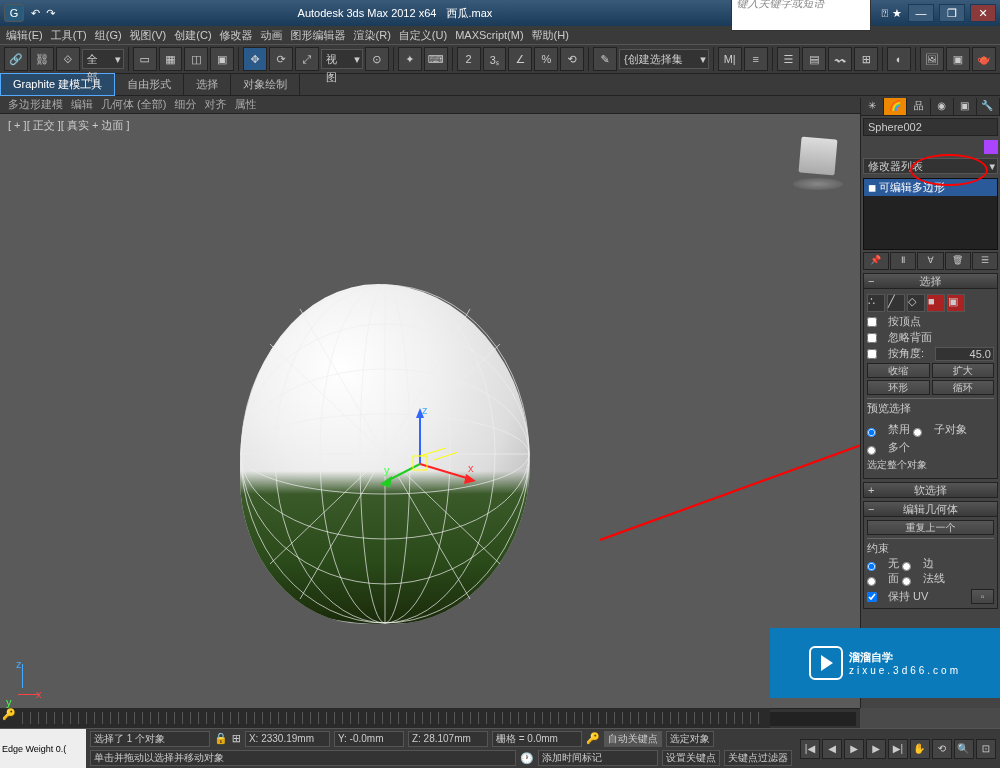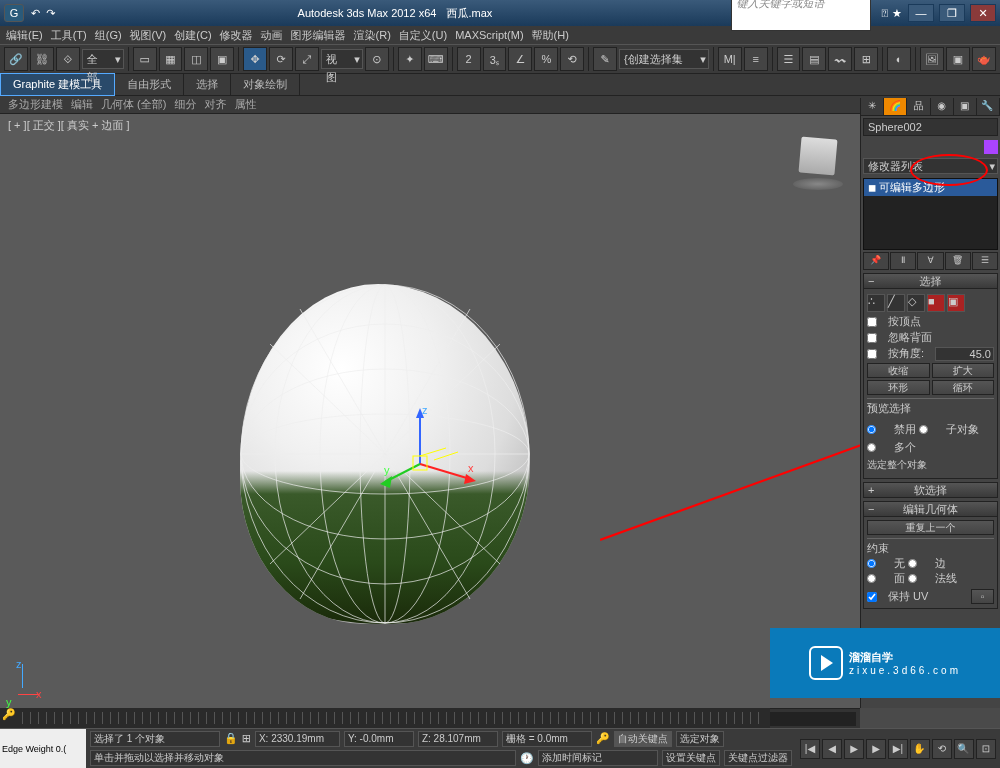--- a/index.html
+++ b/index.html
@@ -62,21 +62,21 @@
 .rollout-body{background:#444;border:1px solid #222;border-top:none;margin:0 2px;padding:3px;font-size:10px}
 .sel-icons{display:flex;gap:2px;margin:2px 0}
 .sel-icon{width:18px;height:18px;background:#333;border:1px solid #555}
 .sel-icon.red{background:#a22}
 .chk{display:flex;align-items:center;gap:11px;margin:1px 0}
 .chk input{width:10px;height:10px}
 .spin-val{flex:1;height:14px;background:#333;border:1px solid #555;padding:0 2px;text-align:right}
 .btn-row{display:flex;gap:2px;margin:2px 0}
 .sbtn{flex:1;height:15px;background:linear-gradient(#555,#444);border:1px solid #222;text-align:center;line-height:13px;font-size:10px}
 .radio-row{display:flex;gap:3px;flex-wrap:wrap}
-.radio-row label{display:flex;align-items:center;gap:18px;font-size:10px}
+.radio-row label{display:flex;align-items:flex-end;gap:12px;font-size:10px}
 .radio-row input{width:9px;height:9px}
 .link-text{text-align:left;color:#ccc;font-size:10px;margin:3px 0}
 .watermark{position:absolute;right:0;bottom:70px;width:230px;height:70px;background:#0a7aba;display:flex;align-items:center;justify-content:center;color:#fff;font-size:26px;font-weight:bold;gap:6px;z-index:15}
 .watermark .sub{font-size:10px;font-weight:normal;display:block;letter-spacing:3px}
 .wm-icon{width:34px;height:34px;border:2.5px solid #fff;border-radius:6px;display:flex;align-items:center;justify-content:center}
 .wm-icon::before{content:"";width:0;height:0;border-left:12px solid #fff;border-top:8px solid transparent;border-bottom:8px solid transparent;margin-left:3px}
 .timeline{position:absolute;bottom:40px;left:0;right:140px;height:20px;background:#333;border-top:1px solid #222;display:flex;align-items:center}
 .time-slider{height:14px;background:#222;flex:1;margin:0 4px;position:relative}
 .time-slider::before{content:"";position:absolute;left:0;width:62px;height:14px;background:#555;border:1px solid #777}
 .statusbar{position:absolute;bottom:0;left:0;right:0;height:40px;background:#3a3a3a;border-top:1px solid #555;display:flex}
@@ -356,21 +356,21 @@
 
 <div class="watermark">
   <div class="wm-icon"></div>
   <div><span>溜溜自学</span><span class="sub">zixue.3d66.com</span></div>
 </div>
 
 <div class="statusbar">
   <div class="sb-left">Edge Weight 0.(</div>
   <div class="sb-mid">
     <div class="sb-row">
-      <span class="sb-field" style="width:130px">选择了 1 个对象</span>
+      <span class="sb-field" style="width:120px">选择了 1 个对象</span>
       <span>🔒</span>
       <span>⊞</span>
       <span class="sb-field" style="width:85px">X: 2330.19mm</span>
       <span class="sb-field" style="width:70px">Y: -0.0mm</span>
       <span class="sb-field" style="width:80px">Z: 28.107mm</span>
       <span class="sb-field" style="width:90px">栅格 = 0.0mm</span>
       <span>🔑</span>
       <span class="sb-field" style="background:#555">自动关键点</span>
       <span class="sb-field">选定对象</span>
     </div>

